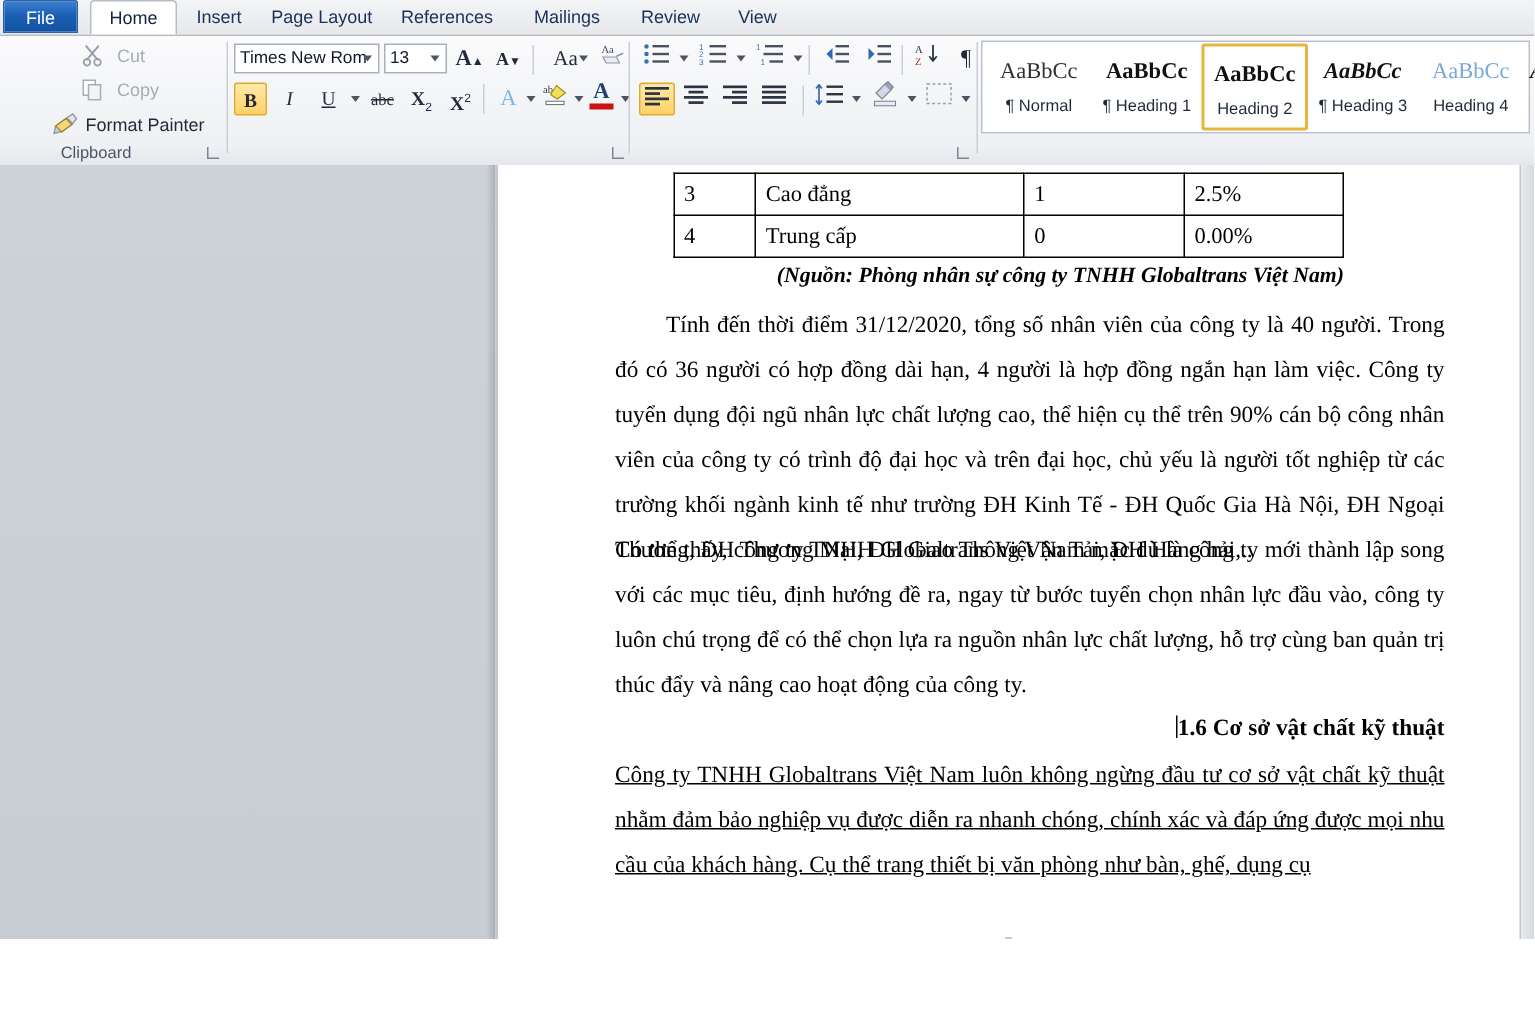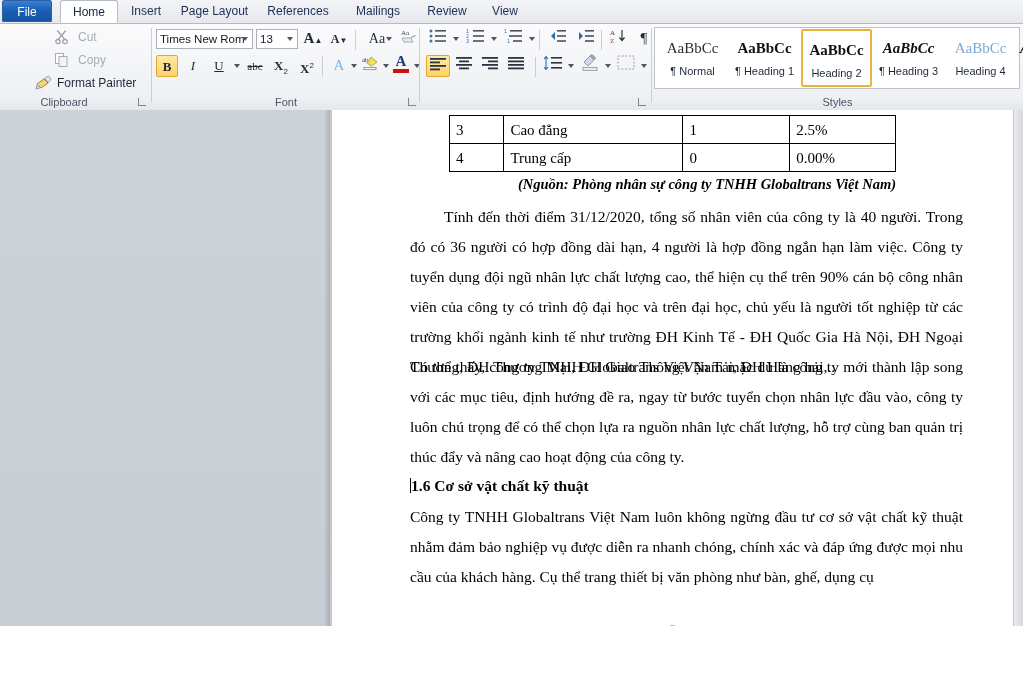--- a/index.html
+++ b/index.html
@@ -479,21 +479,20 @@
             <rect x="3" y="13.5" width="12" height="2.2" fill="#ffffff" stroke="#6b7280" stroke-width="0.7"></rect>
           </svg>
         </div>
         <div class="split-ar" style="left:231px;top:40px;"></div>
         <div class="tbtn" style="left:238px;top:30px;">
           <span style="font-family:'Liberation Serif',serif;font-size:15px;font-weight:bold;color:#1d3f74;display:block;line-height:15px;">A</span>
           <span style="display:block;width:16px;height:4px;background:#cc1111;margin:0 auto;"></span>
         </div>
         <div class="split-ar" style="left:262px;top:40px;"></div>
 
-        <div class="glabel" style="left:0px;">Font</div>
         <div class="glaunch" style="left:254px;"></div>
         <div class="gsep" style="left:267px;"></div>
       </div>
 
       <div class="group" style="left:420px;width:232px;">
 
         <div class="tbtn" style="left:6px;top:4px;width:24px;">
           <svg width="20" height="16" viewBox="0 0 20 16">
             <circle cx="3" cy="3" r="1.5" fill="#3b6fb6"></circle>
               <rect x="7" y="2" width="11" height="1.6" fill="#4a5260"></rect>
@@ -644,21 +643,20 @@
 
           <div class="style-item" style="left:290px;">
             <div class="s-prev" style="color:#79a9d6;">AaBbCc</div>
             <div class="s-name">Heading 4</div>
           </div>
 
           <div class="style-item" style="left:360px;width:20px;overflow:hidden;">
             <div class="s-prev" style="font-weight:bold;font-style:italic;">A</div>
           </div>
         </div>
-        <div class="glabel" style="left:0px;">Styles</div>
       </div>
 
     </div>
   </div>
 
   <div class="work">
 
     <div class="greypane"></div>
     <div class="greypane-shadow"></div>
 
@@ -681,23 +679,23 @@
           </tr>
         </tbody>
           </table>
 
         <div class="caption">(Nguồn: Phòng nhân sự công ty TNHH Globaltrans Việt Nam)</div>
 
         <div class="para jst" style="top:92px;"><span class="ind"></span><span>Tính đến thời điểm 31/12/2020, tổng số nhân viên của công ty là 40 người. Trong đó có 36 người có hợp đồng dài hạn, 4 người là hợp đồng ngắn hạn làm việc. Công ty tuyển dụng đội ngũ nhân lực chất lượng cao, thể hiện cụ thể trên  90% cán bộ công nhân viên của công ty có trình độ đại học và trên đại học, chủ yếu là người tốt nghiệp từ các trường khối ngành kinh tế như trường ĐH Kinh Tế - ĐH Quốc Gia Hà Nội, ĐH Ngoại Thương, ĐH Thương Mại, ĐH Giao Thông Vận Tải, ĐH Hàng hải,..</span></div>
 
         <div class="para jst" style="top:242px;">Có thể thấy, công ty TNHH Globaltrans Việt Nam mặc dù là công ty mới thành lập song với các mục tiêu, định hướng đề ra, ngay từ bước tuyển chọn nhân lực đầu vào, công ty luôn chú trọng để có thể chọn lựa ra nguồn nhân lực chất lượng, hỗ trợ cùng ban quản trị thúc đẩy và nâng cao hoạt động của công ty.</div>
 
-        <div class="heading" style="top:365px;"><span class="caret"></span><span>1.6 Cơ sở vật chất kỹ thuật</span></div>
-
-        <div class="para jst" style="top:392px;">Công ty TNHH Globaltrans Việt Nam luôn không ngừng đầu tư cơ sở vật chất kỹ thuật nhằm đảm bảo nghiệp vụ được diễn ra nhanh chóng, chính xác và đáp ứng được mọi nhu cầu của khách hàng. Cụ thể trang thiết bị văn phòng như bàn, ghế, dụng cụ</div>
+        <div class="heading" style="top:365px;text-align:right;"><span class="caret"></span><span>1.6 Cơ sở vật chất kỹ thuật</span></div>
+
+        <div class="para jst" style="top:392px;text-decoration:underline;">Công ty TNHH Globaltrans Việt Nam luôn không ngừng đầu tư cơ sở vật chất kỹ thuật nhằm đảm bảo nghiệp vụ được diễn ra nhanh chóng, chính xác và đáp ứng được mọi nhu cầu của khách hàng. Cụ thể trang thiết bị văn phòng như bàn, ghế, dụng cụ</div>
 
         <div class="pagenum">5</div>
       </div>
     </div>
 
     <div class="rightstrip"></div>
   </div>
 
 </div>
 

